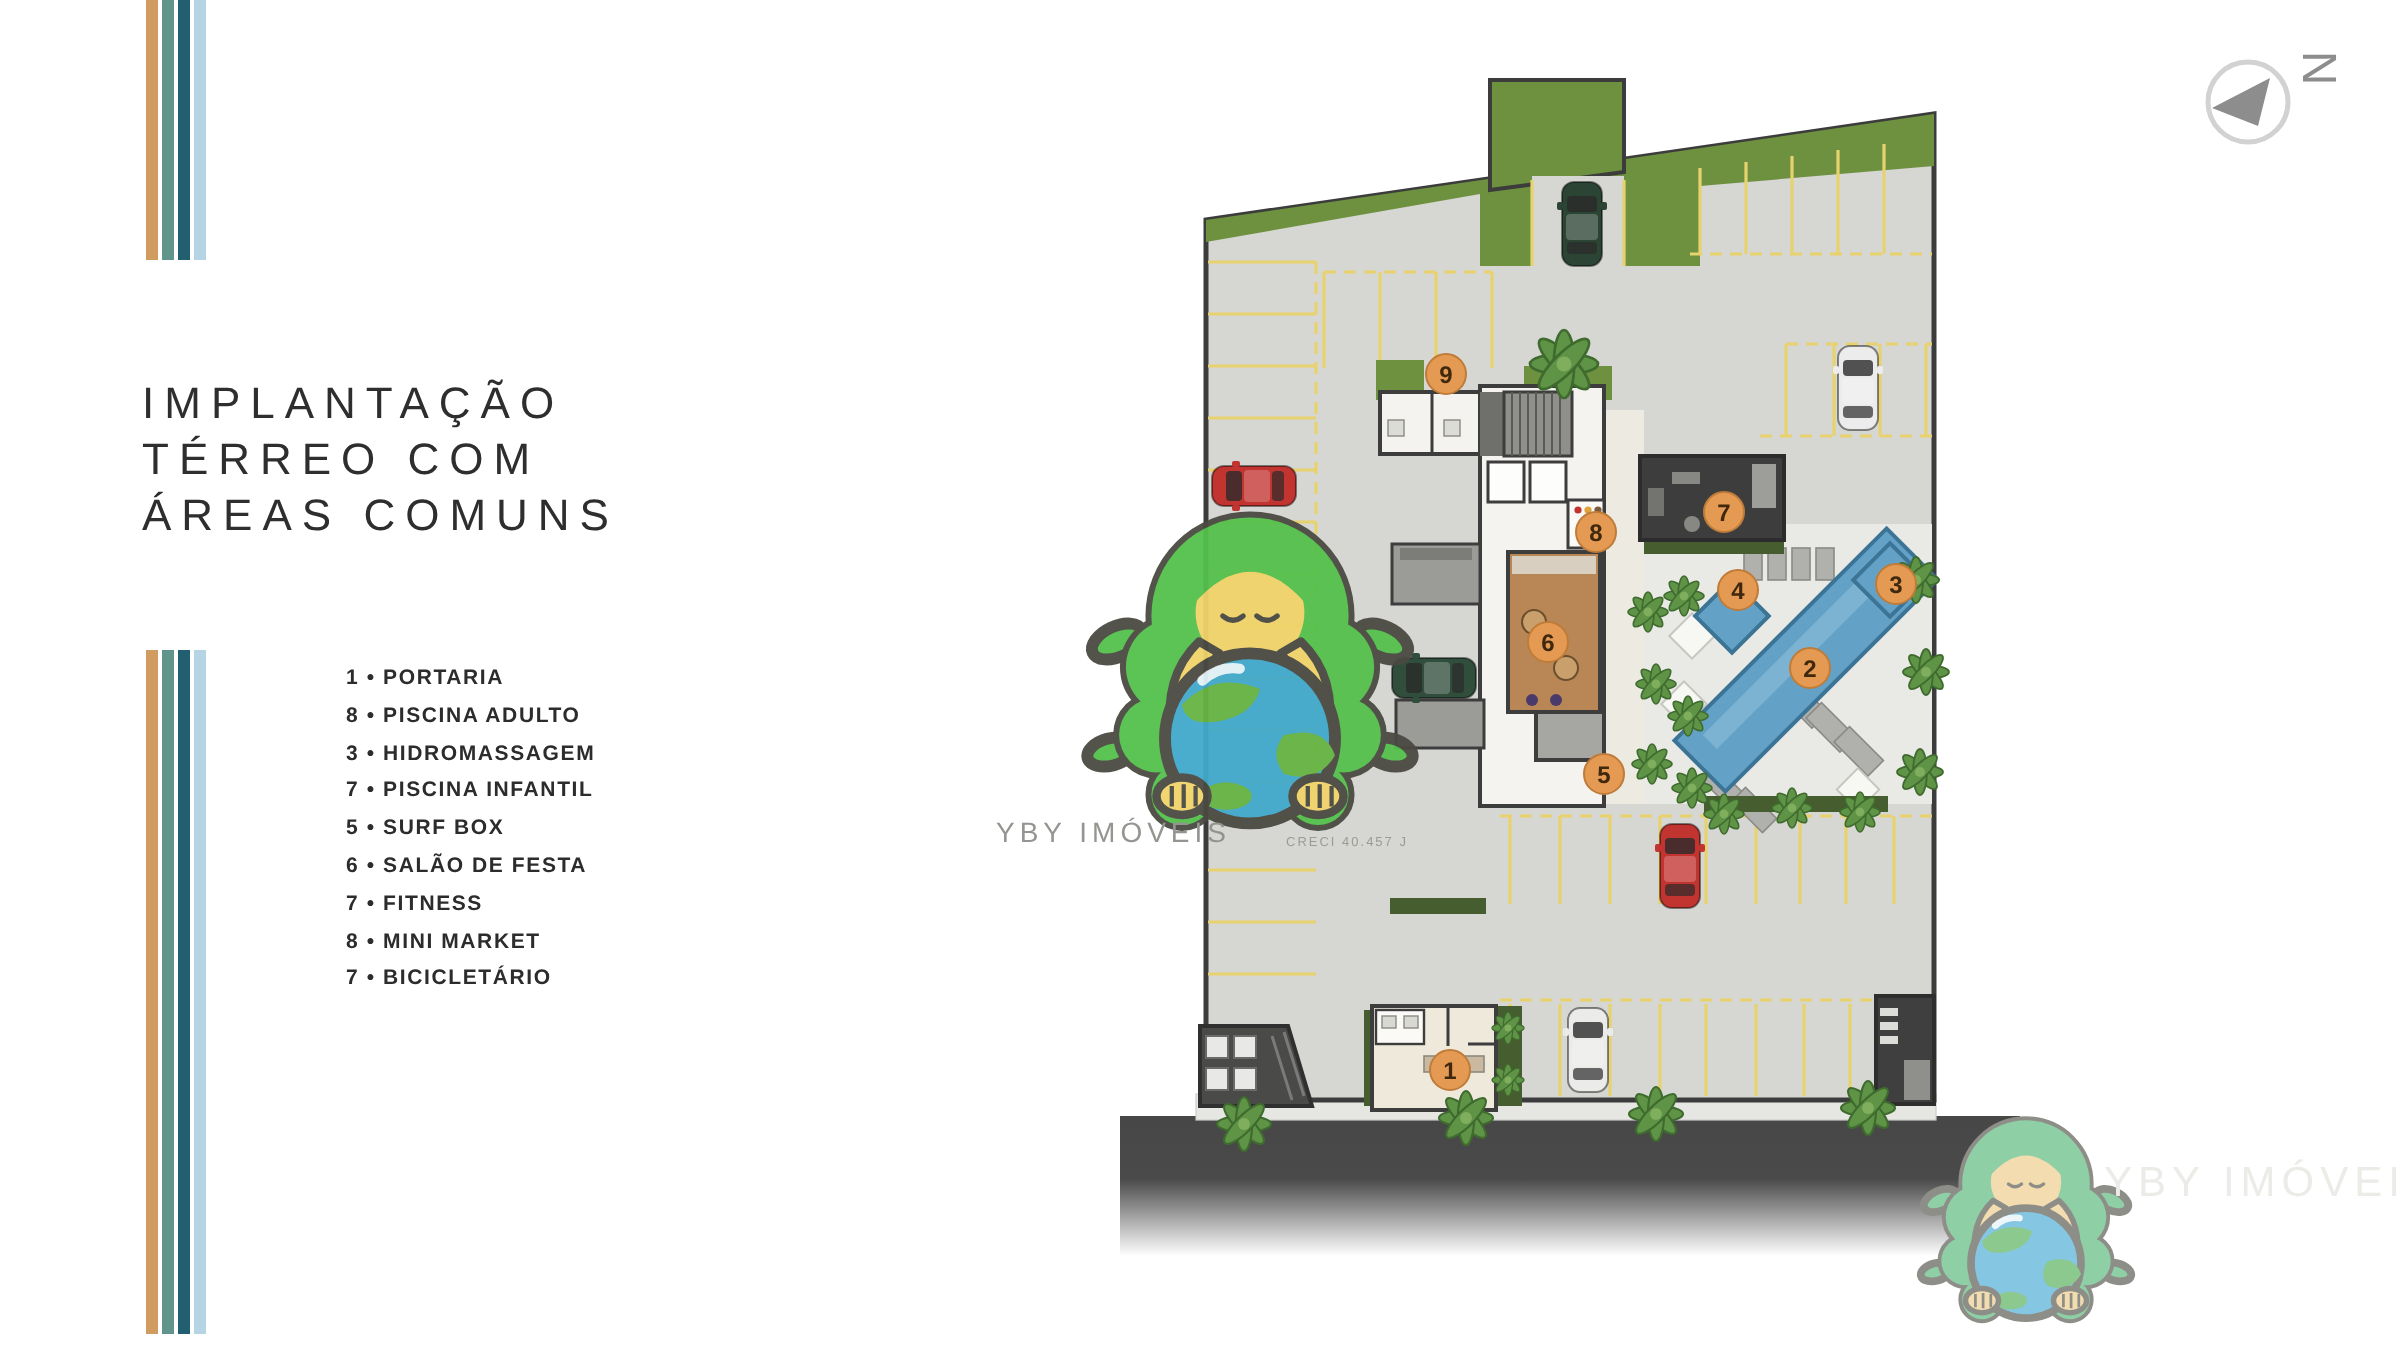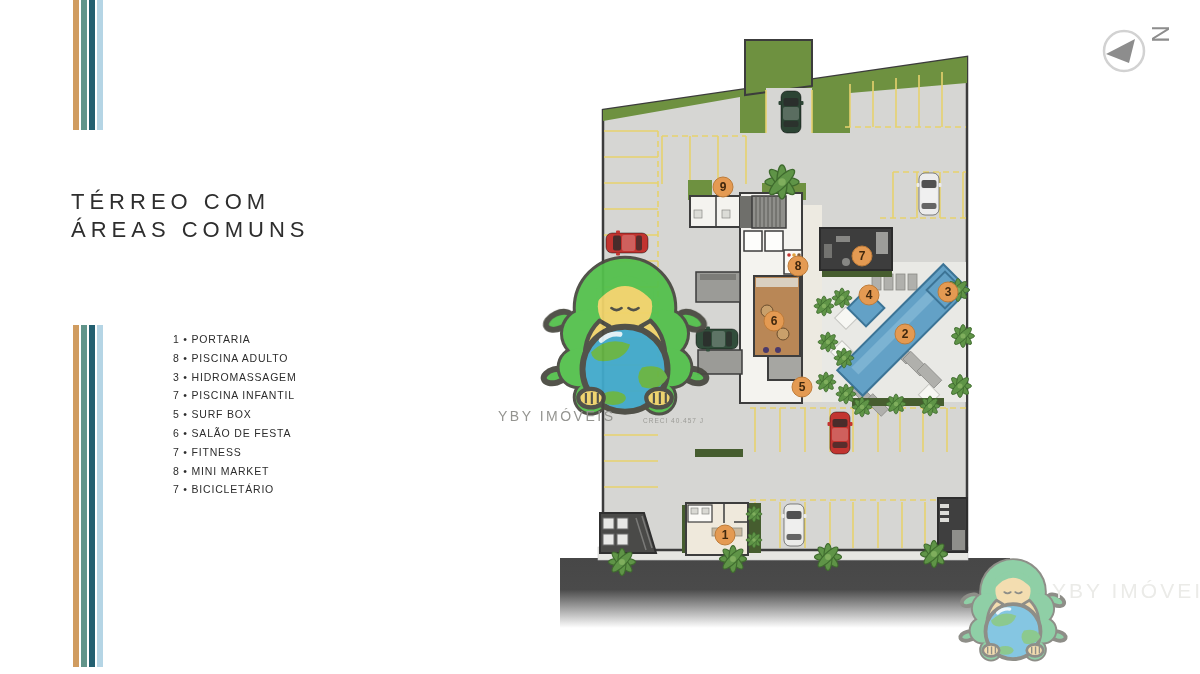--- a/index.html
+++ b/index.html
@@ -9,21 +9,21 @@
   .stripes{position:absolute;display:flex;}
   .stripes .stripe{margin-right:2px;}
   .stripes-top{left:73px;top:0;height:130px;}
   .stripes-left{left:73px;top:325px;height:342px;}
   .stripe{width:6px;height:100%;}
   
   .title{position:absolute;left:71px;top:188px;color:#2e2e2e;font-size:22px;line-height:28px;
          letter-spacing:5px;font-weight:400;}
   
   .legend{position:absolute;left:173px;top:330px;color:#2c2c2c;}
-  .legend-item{font-size:10.5px;font-weight:normal;letter-spacing:.8px;line-height:18.8px;white-space:nowrap;}
+  .legend-item{font-size:10.5px;font-weight:bold;letter-spacing:.8px;line-height:18.8px;white-space:nowrap;}
   
   svg.plan{position:absolute;left:0;top:0;}
   .marker-circle{fill:#e49a52;stroke:#bf7c39;stroke-width:1;}
   .marker-num{font:bold 12px "Liberation Sans",sans-serif;fill:#40280e;}
   .creci{font:6.5px "Liberation Sans",sans-serif;fill:#9b9b96;letter-spacing:1px;}
   .wm-center-text{font:14px "Liberation Sans",sans-serif;fill:#8f8f8b;letter-spacing:2.5px;}
   .wm-corner-text{font:21px "Liberation Sans",sans-serif;fill:#ebebe8;letter-spacing:3px;}
   .north-n{font:24px "Liberation Sans",sans-serif;fill:#8d8d8d;}
   .yline{stroke:#e7d26e;stroke-width:1.6;fill:none;}
   .ydash{stroke:#e7d26e;stroke-width:1.6;fill:none;stroke-dasharray:6 4;}
@@ -42,20 +42,21 @@
       <div class="stripe" style="background: rgb(181, 213, 229);"></div>
     </div>
   <div class="stripes stripes-left">
       <div class="stripe" style="background: rgb(208, 156, 96);"></div>
       <div class="stripe" style="background: rgb(97, 148, 138);"></div>
       <div class="stripe" style="background: rgb(34, 95, 112);"></div>
       <div class="stripe" style="background: rgb(181, 213, 229);"></div>
     </div>
 
   <div class="title">
+    <div>IMPLANTAÇÃO</div>
     <div>TÉRREO COM</div>
     <div>ÁREAS COMUNS</div>
   </div>
 
   <div class="legend">
       <div class="legend-item">1 • PORTARIA</div>
       <div class="legend-item">8 • PISCINA ADULTO</div>
       <div class="legend-item">3 • HIDROMASSAGEM</div>
       <div class="legend-item">7 • PISCINA INFANTIL</div>
       <div class="legend-item">5 • SURF BOX</div>

